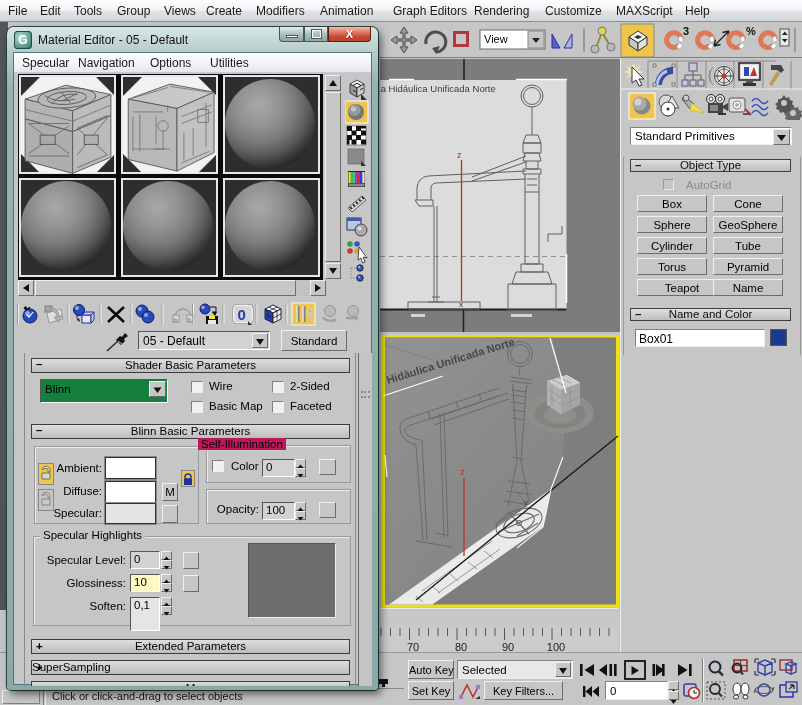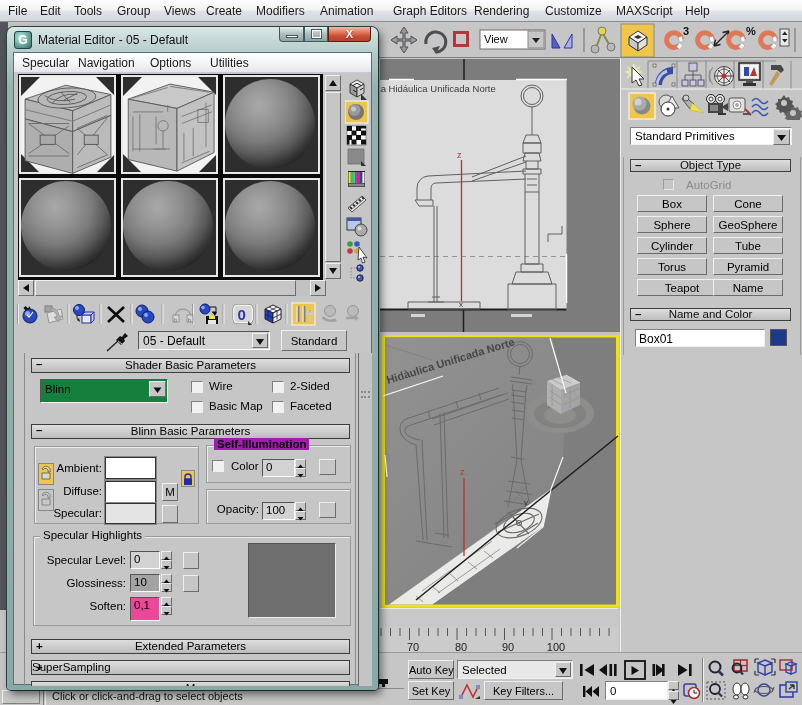--- a/index.html
+++ b/index.html
@@ -905,21 +905,21 @@
       <div class="abs btn" style="left:148px;top:430px;width:16px;height:18px;line-height:17px;">M</div>
       <div class="abs" style="left:167px;top:417px;width:14px;height:17px;background:#e8c84e;border:1px solid #888;">
         <svg width="12" height="16">
             <path d="M3 6 a3 3 0 0 1 6 0 l0 2 h-6 z" fill="none" stroke="#2030a0" stroke-width="1.4"></path>
             <rect x="2" y="8" width="8" height="6" fill="#2030a0"></rect>
           </svg>
       </div>
       <div class="abs btn" style="left:148px;top:452px;width:16px;height:18px;"></div>
 
       <div class="abs" style="left:192px;top:392px;width:145px;height:38px;border:1px solid #9a9a9a;box-shadow:inset 1px 1px 0 #ededed;"></div>
-      <span class="abs" style="left:200px;top:385px;background:#a21caf;padding:0 3px;font-weight:bold;">Self-Illumination</span>
+      <span class="abs" style="left:184px;top:385px;background:#be185d;padding:0 3px;">Self-Illumination</span>
       <div class="abs sunk" style="left:198px;top:407px;width:12px;height:12px;background:#f1f1f1;"></div>
       <span class="abs" style="left:217px;top:407px;">Color</span>
       <div class="abs sunk" style="left:248px;top:406px;width:33px;height:18px;background:#d2d2d2;border-color:#555 #fff #fff #555;">
           <span class="abs" style="left:3px;top:1px;">0</span>
         </div>
       <div class="abs" style="left:281px;top:406px;width:11px;height:18px;">
         <div class="abs btn" style="left:0;top:0;width:11px;height:9px;"><svg width="9" height="7">
               <path d="M1.5 5 h6 l-3 -3.5 z" fill="#111"></path>
             </svg></div>
         <div class="abs btn" style="left:0;top:9px;width:11px;height:9px;"><svg width="9" height="7">
@@ -952,34 +952,34 @@
       <div class="abs" style="left:147px;top:498px;width:11px;height:18px;">
         <div class="abs btn" style="left:0;top:0;width:11px;height:9px;"><svg width="9" height="7">
               <path d="M1.5 5 h6 l-3 -3.5 z" fill="#111"></path>
             </svg></div>
         <div class="abs btn" style="left:0;top:9px;width:11px;height:9px;"><svg width="9" height="7">
               <path d="M1.5 2 h6 l-3 3.5 z" fill="#111"></path>
             </svg></div>
       </div>
       <div class="abs btn" style="left:169px;top:499px;width:16px;height:17px;"></div>
       <span class="abs" style="left:22px;top:524px;width:90px;text-align:right;">Glossiness:</span>
-      <div class="abs sunk" style="left:116px;top:521px;width:30px;height:18px;background:#a3a3a3;border-color:#555 #fff #fff #555;">
+      <div class="abs sunk" style="left:116px;top:521px;width:30px;height:18px;background:#fef9c3;border-color:#555 #fff #fff #555;">
           <span class="abs" style="left:3px;top:1px;">10</span>
         </div>
       <div class="abs" style="left:147px;top:521px;width:11px;height:18px;">
         <div class="abs btn" style="left:0;top:0;width:11px;height:9px;"><svg width="9" height="7">
               <path d="M1.5 5 h6 l-3 -3.5 z" fill="#111"></path>
             </svg></div>
         <div class="abs btn" style="left:0;top:9px;width:11px;height:9px;"><svg width="9" height="7">
               <path d="M1.5 2 h6 l-3 3.5 z" fill="#111"></path>
             </svg></div>
       </div>
       <div class="abs btn" style="left:169px;top:522px;width:16px;height:17px;"></div>
       <span class="abs" style="left:22px;top:547px;width:90px;text-align:right;">Soften:</span>
-      <div class="abs sunk" style="left:116px;top:544px;width:30px;height:24px;background:#ec4899;border-color:#555 #fff #fff #555;">
+      <div class="abs sunk" style="left:116px;top:544px;width:30px;height:34px;background:#e5e5e5;border-color:#555 #fff #fff #555;">
           <span class="abs" style="left:3px;top:1px;">0,1</span>
         </div>
       <div class="abs" style="left:147px;top:544px;width:11px;height:18px;">
         <div class="abs btn" style="left:0;top:0;width:11px;height:9px;"><svg width="9" height="7">
               <path d="M1.5 5 h6 l-3 -3.5 z" fill="#111"></path>
             </svg></div>
         <div class="abs btn" style="left:0;top:9px;width:11px;height:9px;"><svg width="9" height="7">
               <path d="M1.5 2 h6 l-3 3.5 z" fill="#111"></path>
             </svg></div>
       </div>

